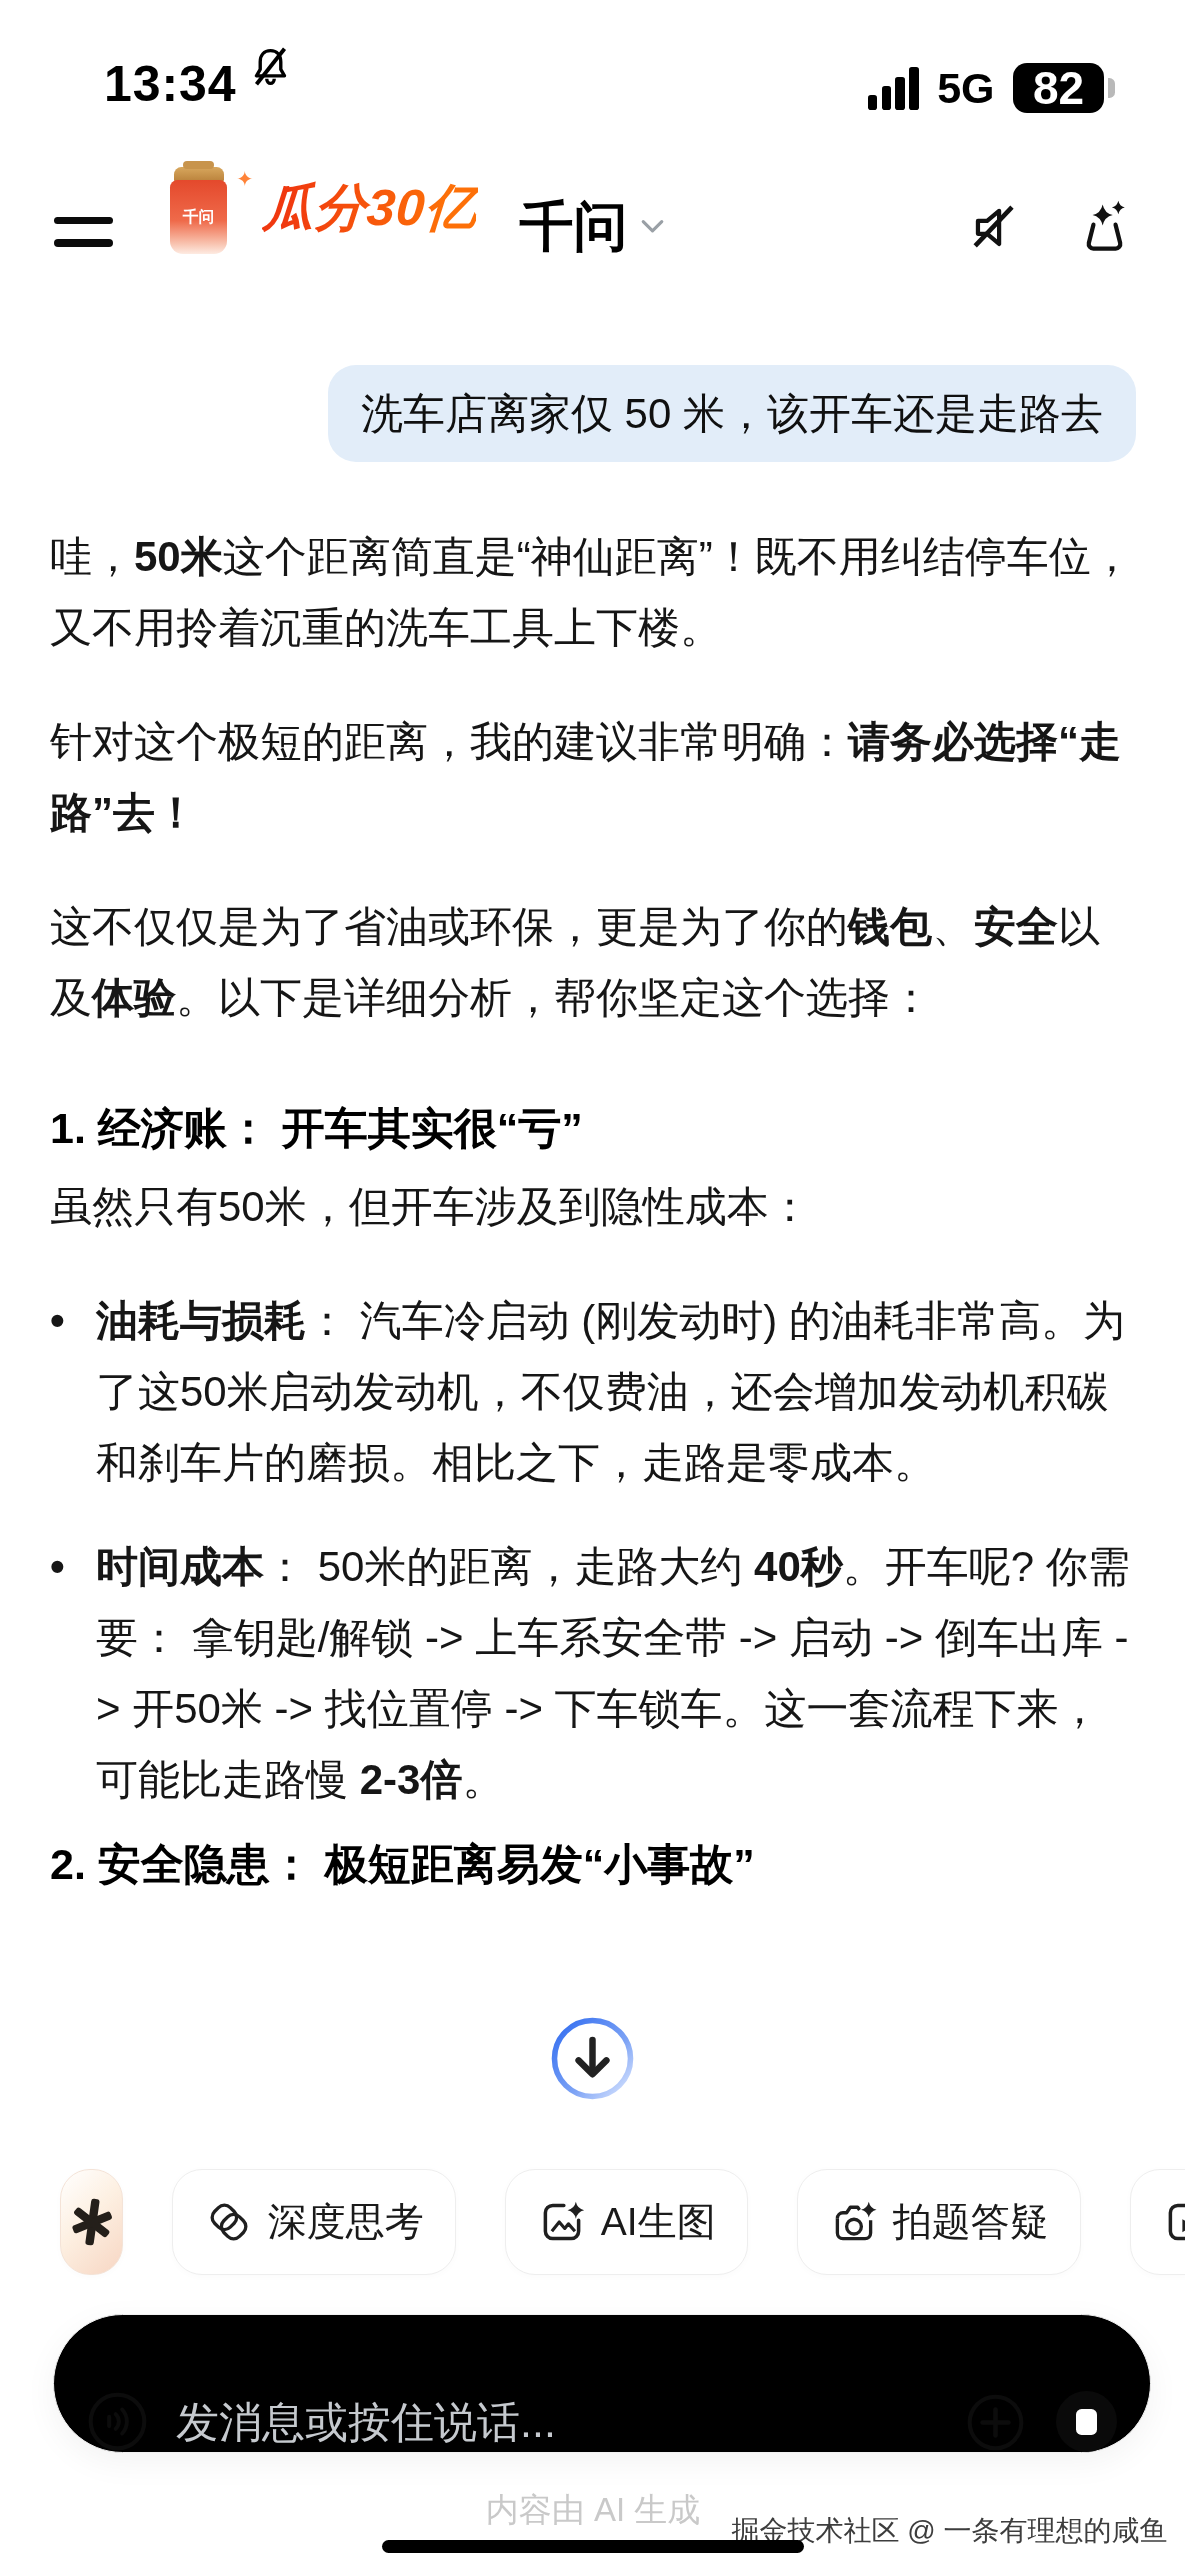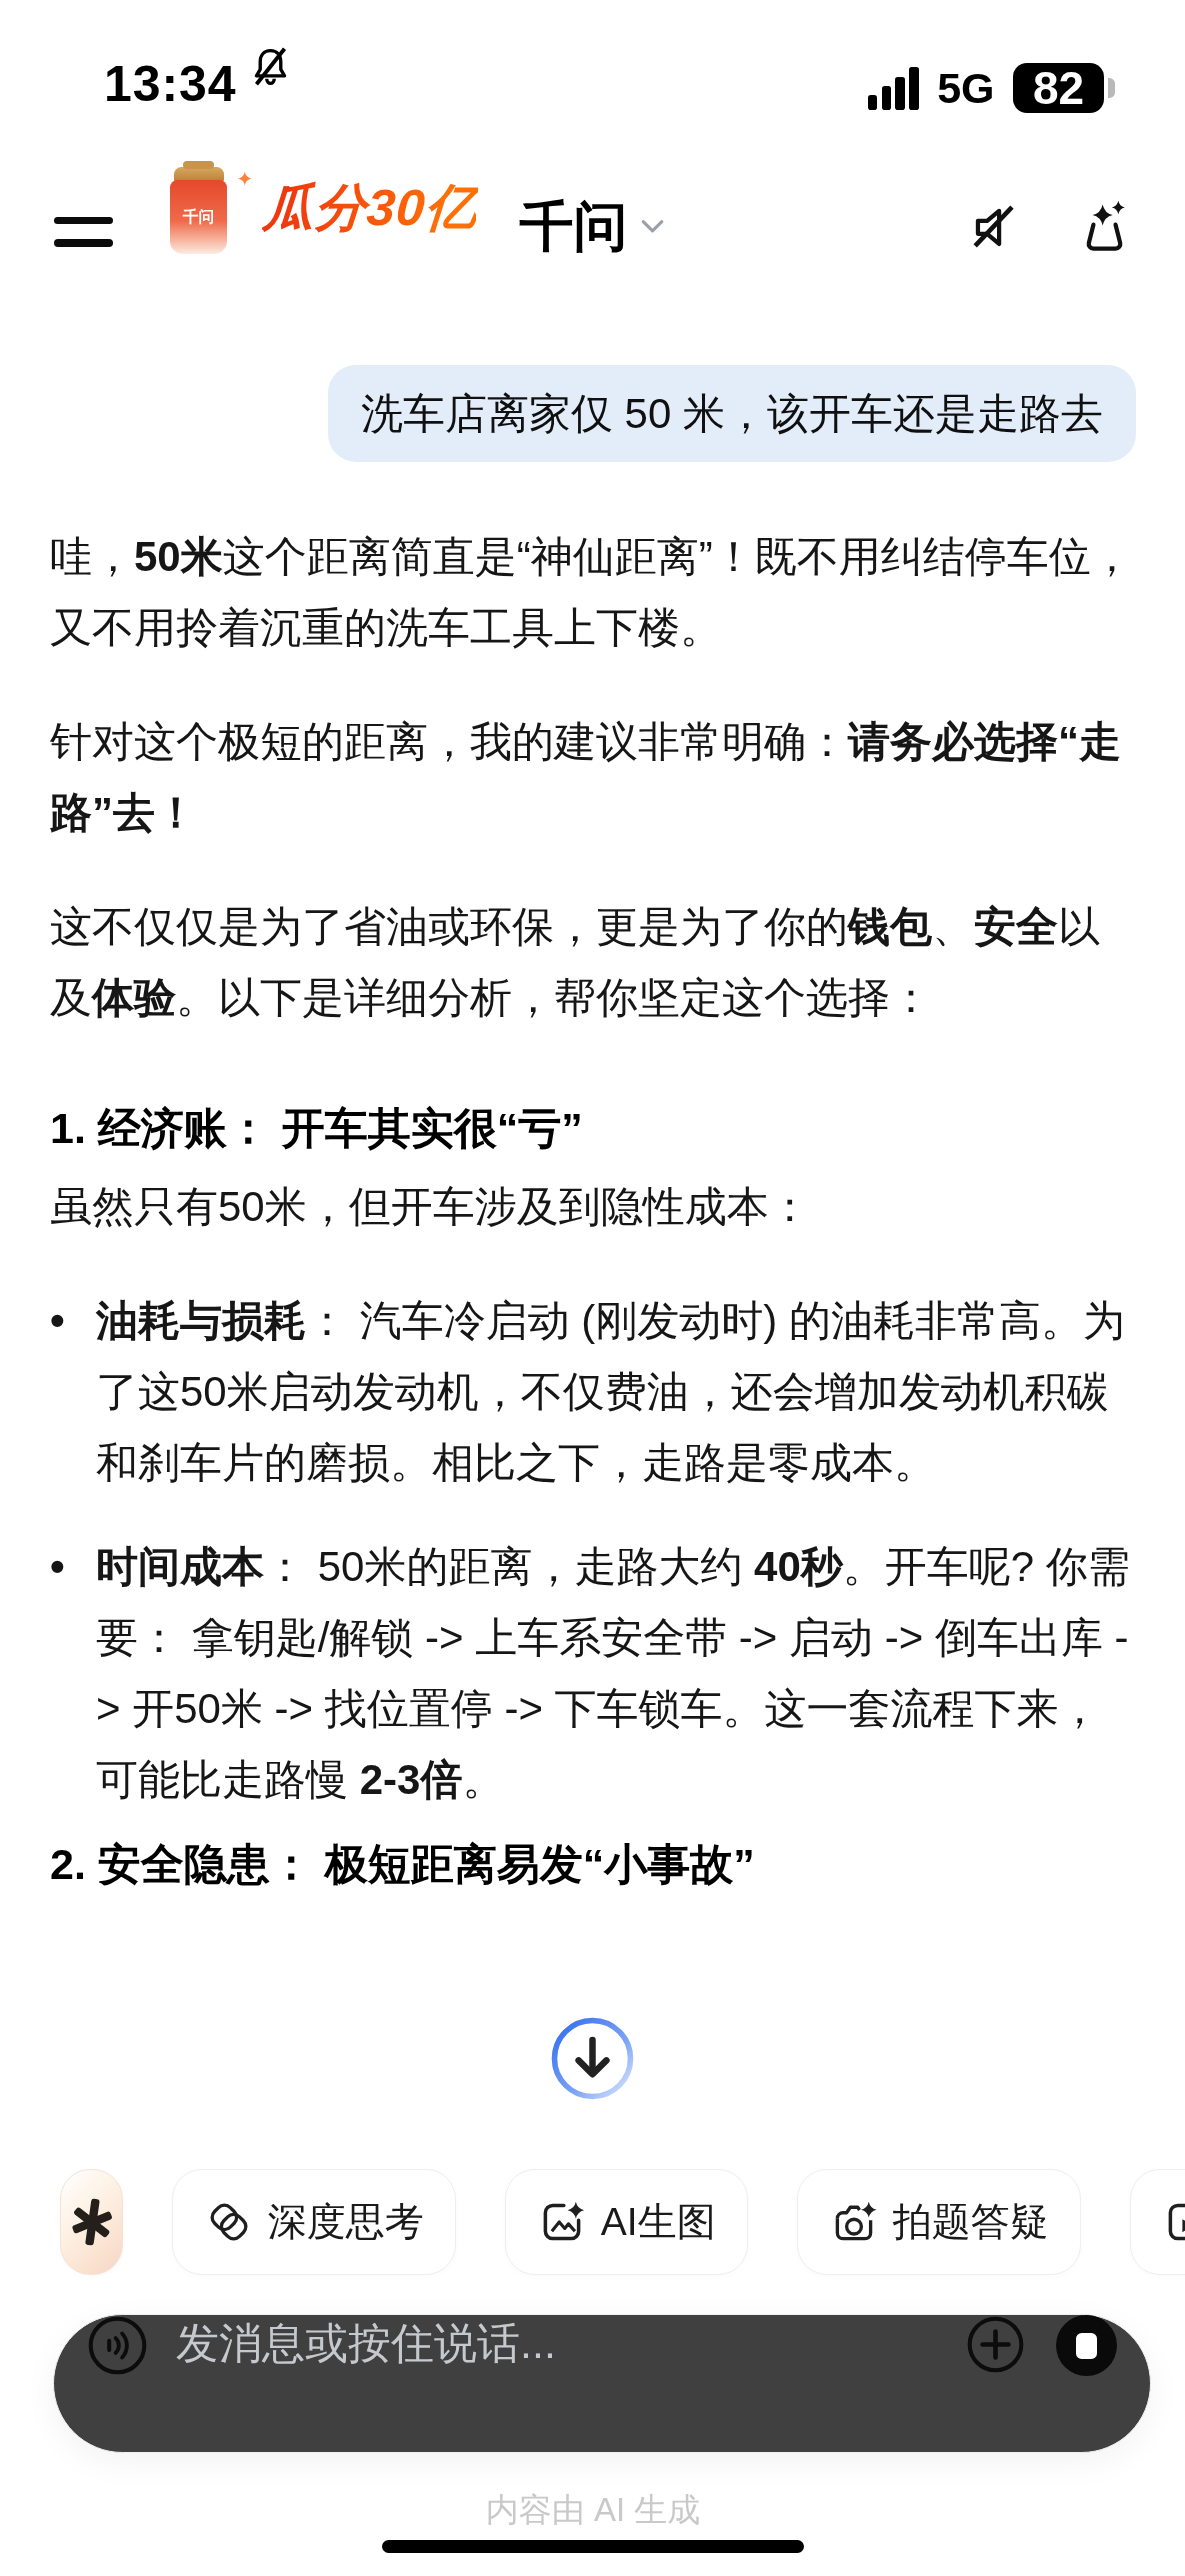--- a/index.html
+++ b/index.html
@@ -69,23 +69,23 @@
   .toolbar{position:absolute;top:22px;left:46px;display:flex;gap:35px;height:106px;width:1297px;}
   .chip{display:flex;align-items:center;gap:15px;padding:0 31.5px;height:106px;box-sizing:border-box;
     background:#fff;border:1.9px solid #eeeeee;border-radius:30px;
     font-size:39px;color:#1a1a1a;white-space:nowrap;cursor:pointer;
     box-shadow:0 1.9px 7.4px rgba(0,0,0,0.02);margin-left:14px;}
   .chip-spark{width:102px;justify-content:center;padding:0;
     background:linear-gradient(135deg,#ffffff 0%,#fdf0e2 45%,#f7d6c3 100%);
     border-color:#f4e3d7;}
   .chip-cut{width:306px;overflow:hidden;}
   .input-bar{position:absolute;top:167px;left:53px;width:1098px;height:139px;box-sizing:border-box;
-    background:#404040;border:1.9px solid #f0f0f0;border-radius:70px;
+    background:#000000;border:1.9px solid #f0f0f0;border-radius:70px;
     box-shadow:0 9.3px 33px rgba(0,0,0,0.05);
-    display:flex;align-items:flex-start;padding:0 33px;}
+    display:flex;align-items:flex-end;padding:0 33px;}
   .input-placeholder{flex:1;margin-left:28px;font-size:43px;color:#c5c9ce;}
   .plus-btn{margin-right:31.5px;cursor:pointer;display:flex;}
   .stop-btn{width:61px;height:61px;border-radius:50%;background:#0a0a0a;
     display:flex;align-items:center;justify-content:center;cursor:pointer;}
   .stop-btn i{width:20.4px;height:26px;background:#fff;border-radius:5.6px;}
   .footer-note{position:absolute;top:341px;left:0;right:0;text-align:center;
     font-size:33px;color:#c9c9c9;}
   .watermark{position:absolute;top:365px;right:18.5px;font-size:28px;color:#3d3d3d;}
   .home-indicator{position:absolute;top:393px;left:50%;transform:translateX(-50%);
     width:422px;height:13px;border-radius:7.4px;background:#000;}
@@ -276,15 +276,16 @@
         <line x1="32" y1="18" x2="32" y2="46" stroke="#0c0c0c" stroke-width="5" stroke-linecap="round"></line>
         <line x1="18" y1="32" x2="46" y2="32" stroke="#0c0c0c" stroke-width="5" stroke-linecap="round"></line>
       </svg>
     </span>
     <span class="stop-btn">
         <i></i>
       </span>
   </div>
 
   <div class="footer-note">内容由 AI 生成</div>
+  <div class="watermark">掘金技术社区 @ 一条有理想的咸鱼</div>
   <div class="home-indicator"></div>
 </div>
 
 
 </body></html>

